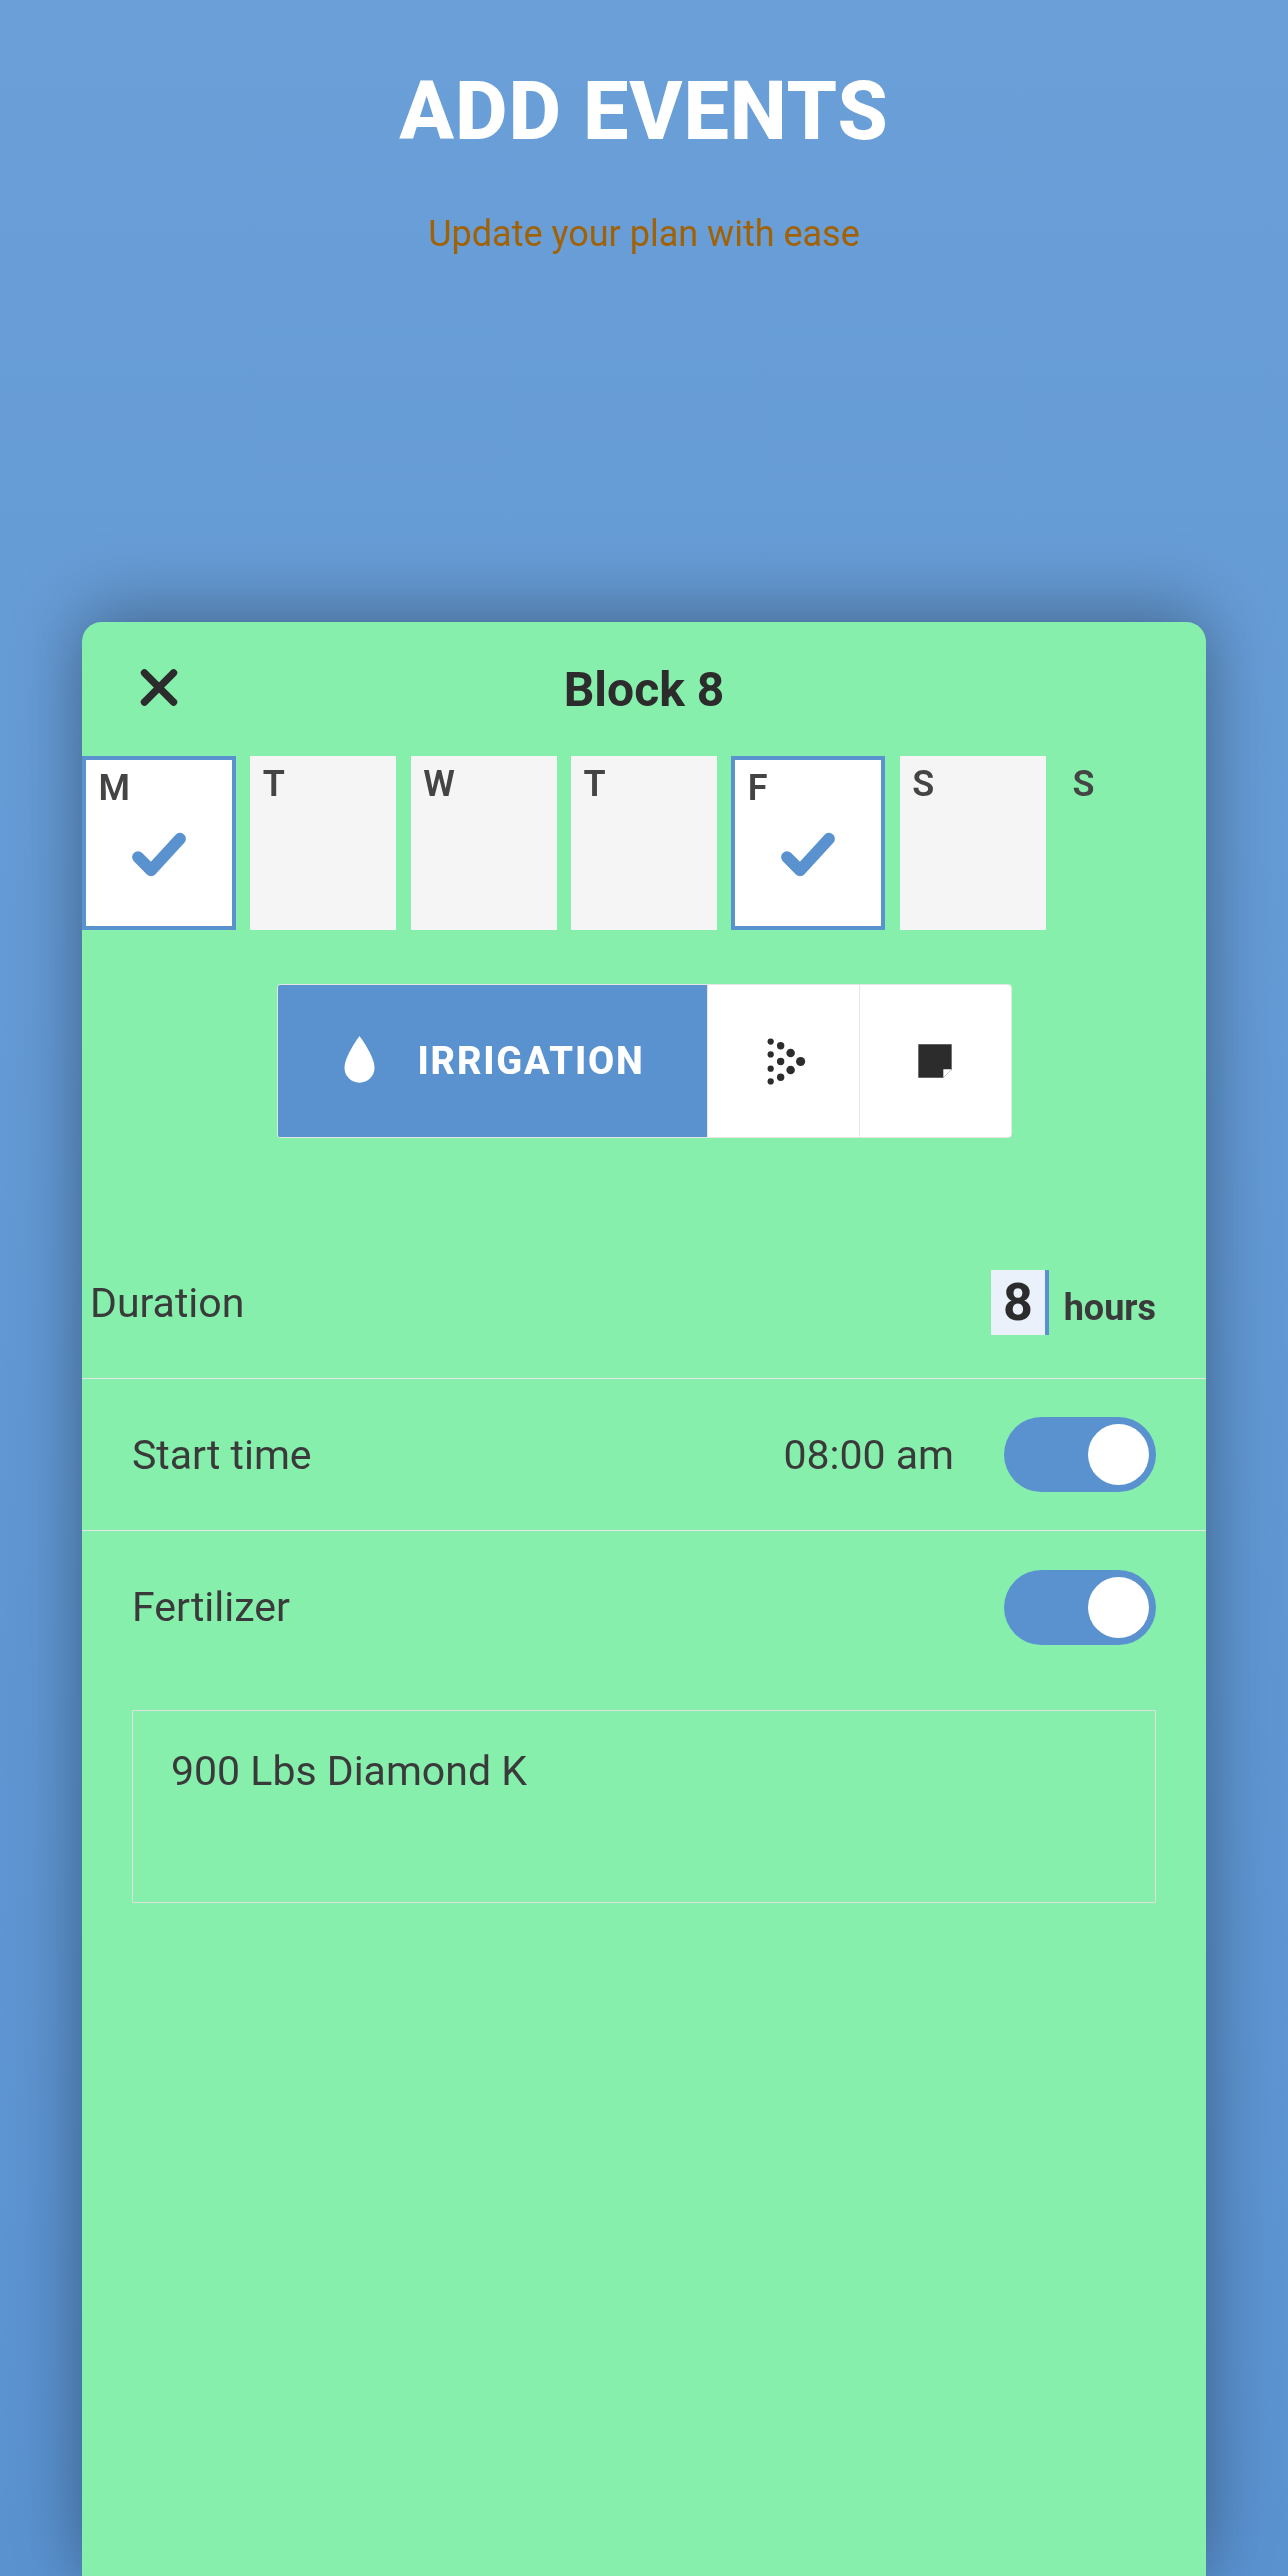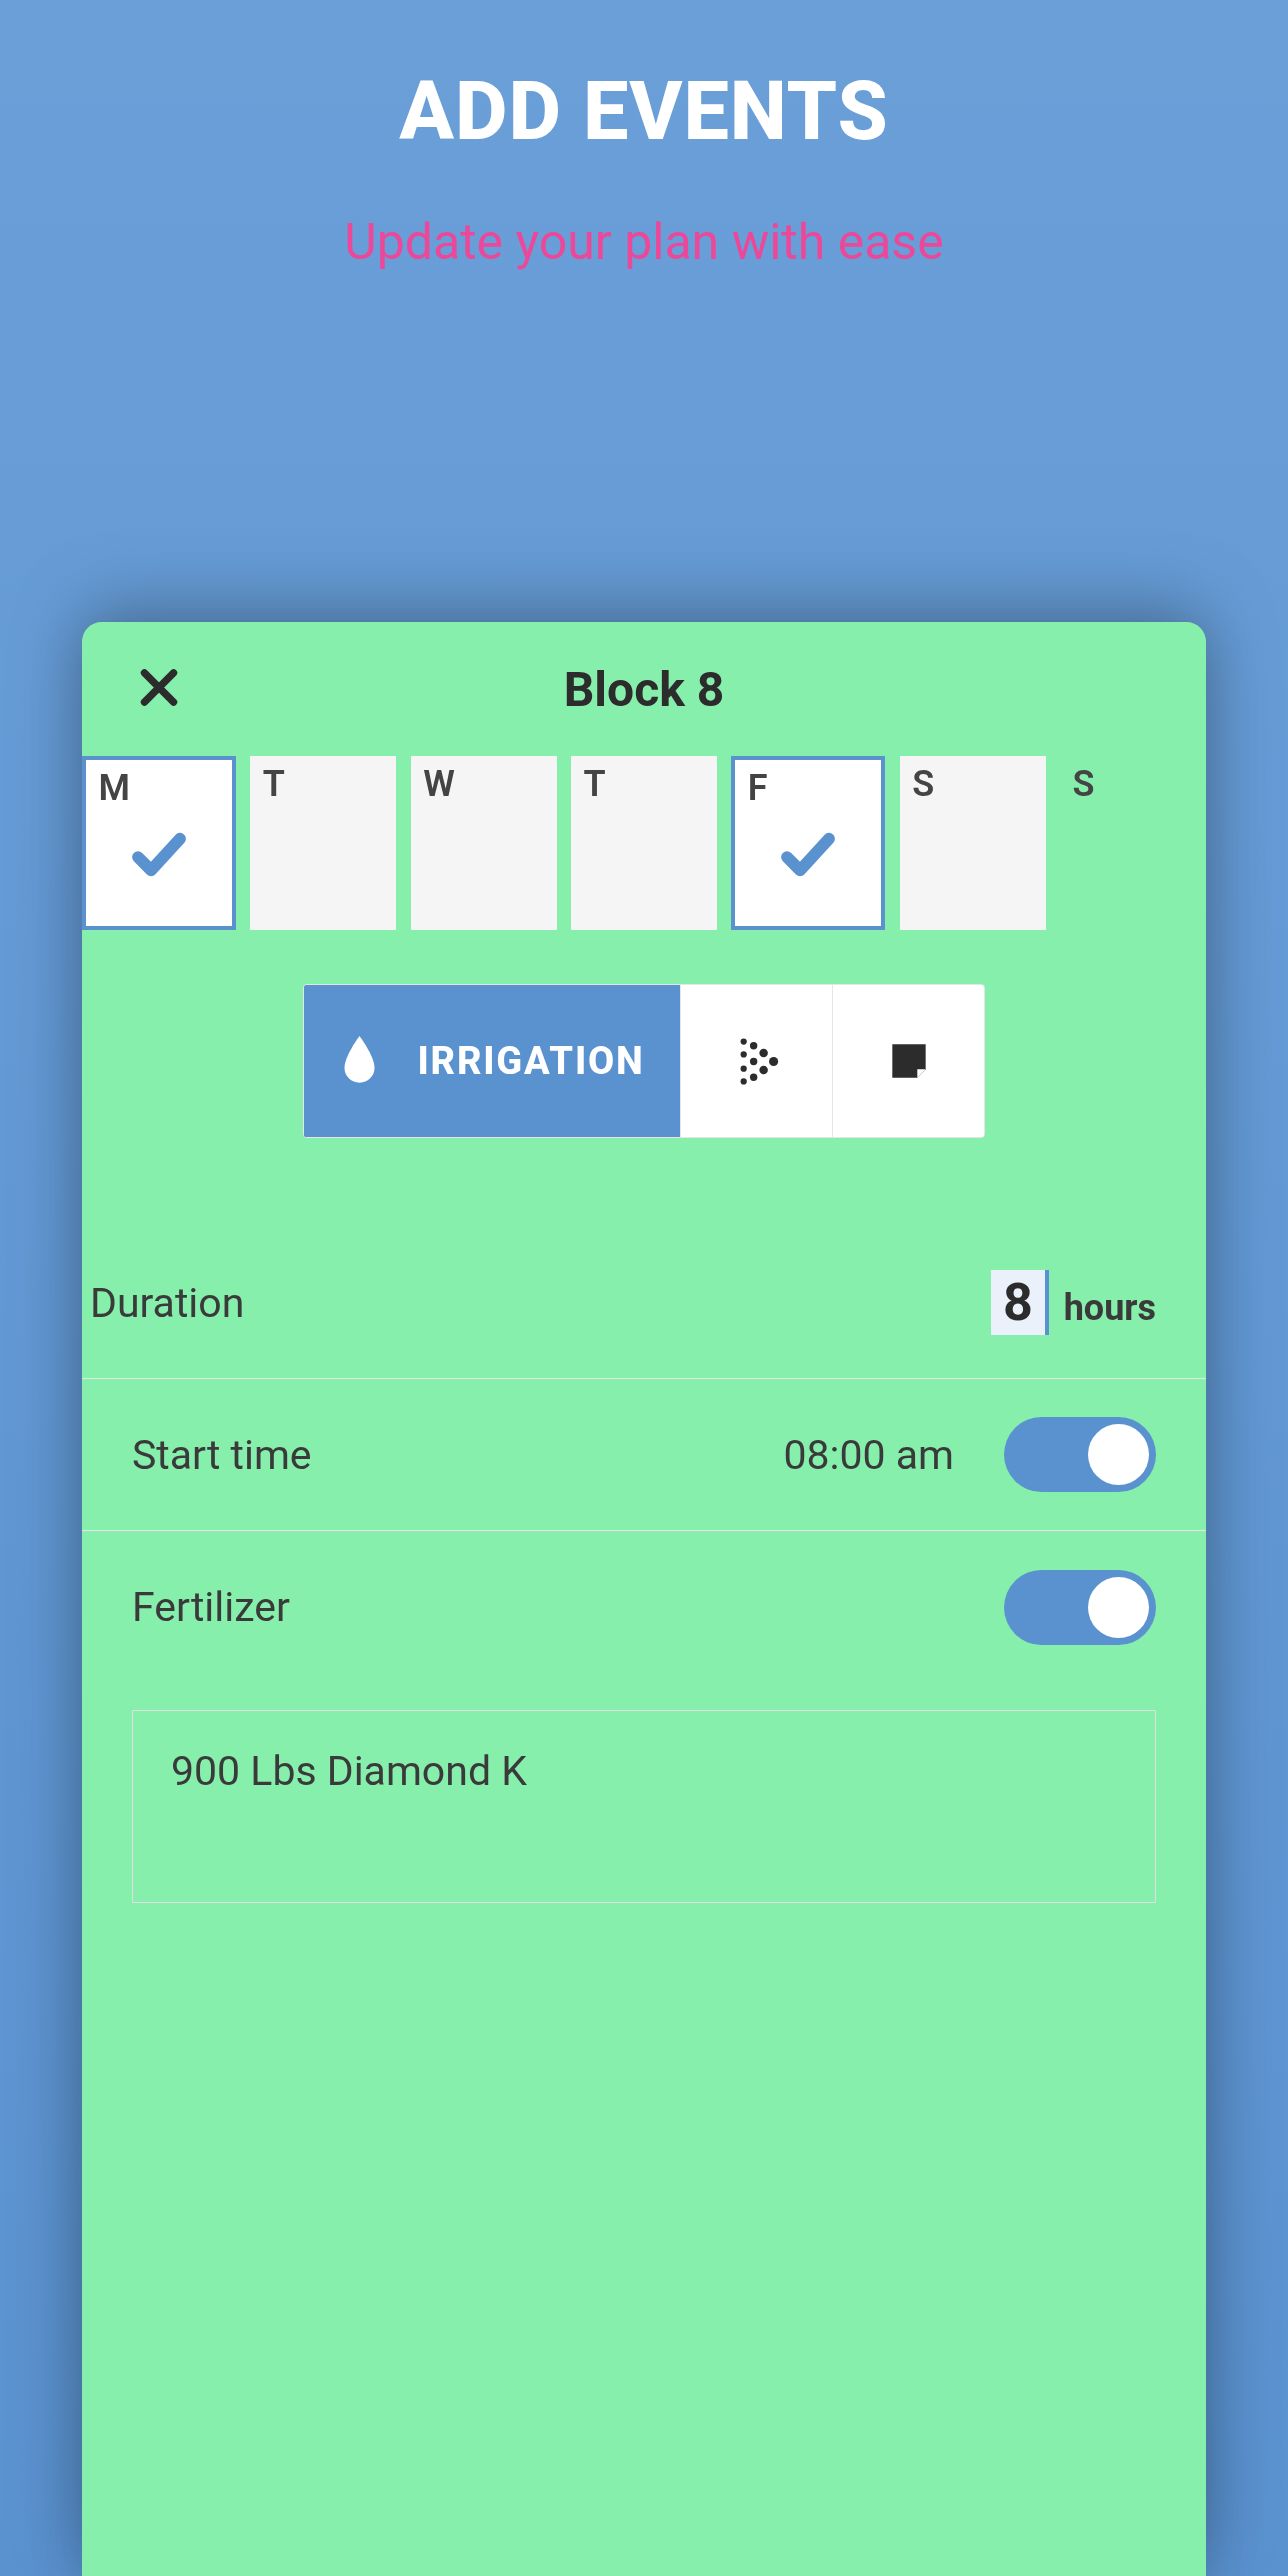--- a/index.html
+++ b/index.html
@@ -16,24 +16,24 @@
     text-align: center;
     color: #fff;
     padding-top: 64px;
   }
   .page-title {
     font-size: 81px;
     font-weight: 800;
     letter-spacing: 0.9px;
   }
   .page-subtitle {
-    font-size: 50px;
+    font-size: 36px;
     font-weight: 400;
     margin-top: 54px;
-    color: #ec4899;
+    color: #a16207;
   }
   .card {
     position: absolute;
     left: 82px;
     right: 82px;
     top: 622px;
     bottom: 0;
     background: #86efac;
     border-radius: 19.7px 19.7px 0 0;
     box-shadow: 0 -18px 72px rgba(0,0,0,0.25), 0 18px 54px rgba(0,0,0,0.15);
@@ -116,21 +116,21 @@
     align-items: center;
     justify-content: center;
     cursor: pointer;
     background: #fff;
   }
   .tab + .tab { border-left: 1.8px solid #e6e6e6; }
   .tab.active {
     background: #5a92d0;
     color: #fff;
   }
-  .tab-irrigation { width: 376px; gap: 37px; }
+  .tab-irrigation { width: 429px; gap: 37px; }
   .tab-irrigation-label { font-size: 38px; font-weight: 800; letter-spacing: 1.8px; }
   .tab-icon-only { width: 152px; }
   .form-section { margin-top: 89px; }
   .form-row {
     display: flex;
     align-items: center;
     justify-content: space-between;
     padding: 0 50px;
     height: 152px;
     border-bottom: 1.8px solid #e6e6e6;

